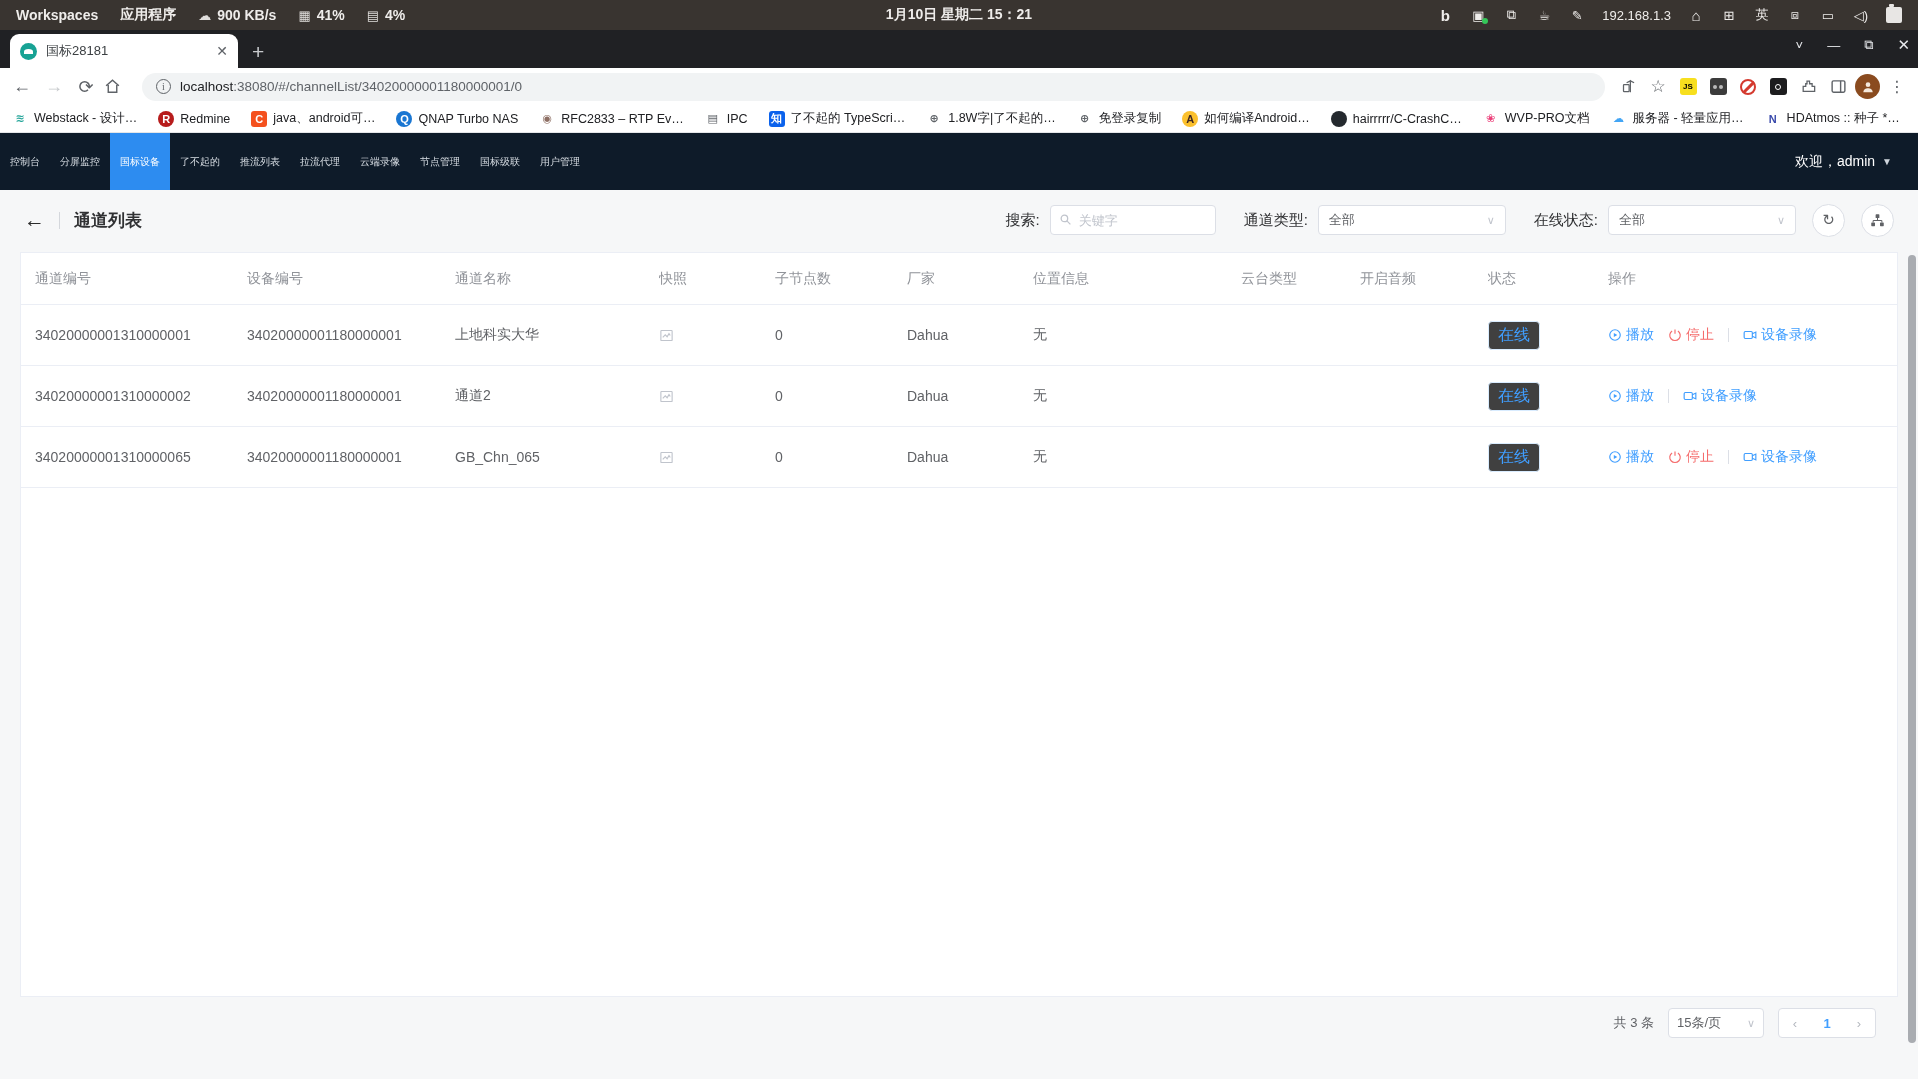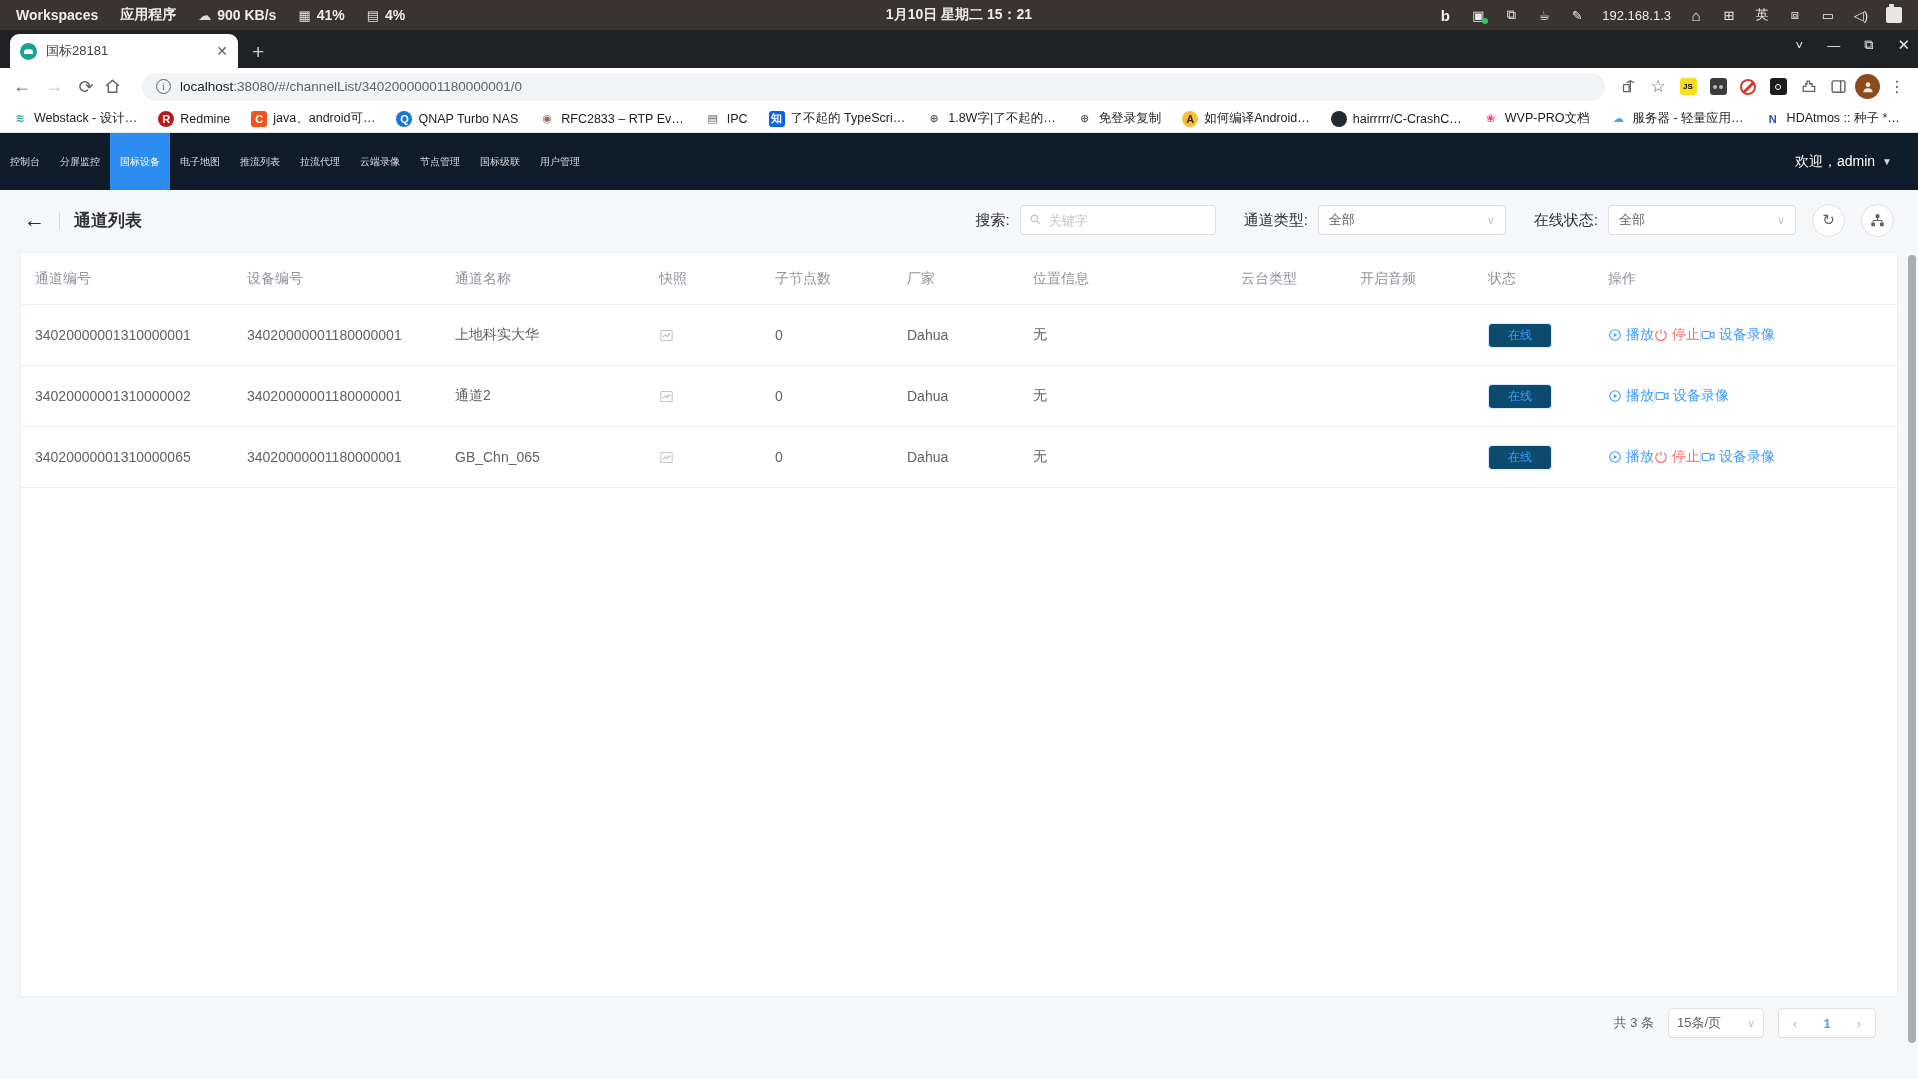--- a/index.html
+++ b/index.html
@@ -68,43 +68,43 @@
   .nav-right { margin-left:auto; display:flex; align-items:center; gap:7px; padding-right:26px; color:#fff; font-size:14px; }
   .nav-caret { font-size:10px; color:#cfd6dd; }
 
   
   .page-head { height:60px; display:flex; align-items:center; padding:0 24px; }
   .back-arrow { font-size:21px; color:#2b2b2b; margin-right:14px; }
   .vdiv { width:1px; height:17px; background:#d4d7dc; margin-right:14px; }
   .page-title { font-size:17px; font-weight:bold; color:#303133; }
   .filters { margin-left:auto; display:flex; align-items:center; gap:10px; }
   .flabel { font-size:15px; color:#303133; }
-  .search-wrap { position:relative; width:196px; }
+  .search-wrap { position:relative; width:166px; }
   .search-wrap input { width:100%; height:30px; border:1px solid #dcdfe6; border-radius:4px;
     padding:0 8px 0 28px; font-size:13px; color:#606266; outline:none; font-family:inherit; }
   .search-wrap input::placeholder { color:#c0c4cc; }
   .search-ico { position:absolute; left:9px; top:8px; }
   .sel { width:188px; height:30px; border:1px solid #dcdfe6; border-radius:4px; background:#fff;
     display:flex; align-items:center; padding:0 10px; font-size:13px; color:#606266; }
   .sel .caret { margin-left:auto; color:#c0c4cc; font-size:11px; }
   .gap20 { width:8px; }
   .roundbtn { width:33px; height:33px; border:1px solid #dcdfe6; border-radius:50%; background:#fff;
     display:flex; align-items:center; justify-content:center; color:#606266; font-size:15px; margin-left:6px; }
 
   
   .table-wrap { margin:2px 20px 0 20px; background:#fff; border:1px solid #ebeef5; height:745px; overflow:hidden; }
   .trow { display:grid; grid-template-columns:212px 208px 204px 116px 132px 126px 208px 119px 128px 120px 1fr;
     padding-left:14px; align-items:center; border-bottom:1px solid #ebeef5; }
   .thead { height:52px; color:#909399; font-size:14px; font-weight:500; }
   .tbody-row { height:61px; font-size:14px; color:#606266; }
   .cell { padding-right:10px; overflow:hidden; white-space:nowrap; }
-  .badge { display:inline-block; padding:3px 19px; font-size:12px; color:#409eff; background:#0c4a6e;
+  .badge { display:inline-block; padding:3px 9px; font-size:16px; color:#409eff; background:#404040;
     border:1px solid #d9ecff; border-radius:4px; }
   .switch { width:38px; height:19px; border-radius:10px; background:#e0e3e8; position:relative; }
-  .ops { display:flex; align-items:center; font-size:14px; }
+  .ops { display:flex; align-items:center; gap:14px; font-size:14px; }
   .op { display:inline-flex; align-items:center; gap:4px; color:#409eff; cursor:pointer; }
   .op.stop { color:#f56c6c; }
   .op-div { width:1px; height:14px; background:#dcdfe6; }
 
   
   .pagerow { height:40px; display:flex; align-items:center; justify-content:flex-end; gap:14px;
     padding-right:42px; margin-top:6px; font-size:13px; color:#606266; }
   .size-sel { width:96px; height:30px; border:1px solid #dcdfe6; border-radius:4px; background:#fff;
     display:flex; align-items:center; justify-content:center; gap:26px; color:#606266; }
   .size-sel .caret { color:#c0c4cc; font-size:11px; }
@@ -280,21 +280,21 @@
     <span class="bm">
       <span class="bm-ico" style="color: rgb(57, 73, 171);">N</span>
       <span>HDAtmos :: 种子 *…</span>
     </span>
   </div>
 
 <div class="appnav" id="app-nav">
   <div class="nav-item">控制台</div>
     <div class="nav-item">分屏监控</div>
     <div class="nav-item active">国标设备</div>
-    <div class="nav-item">电子地图</div>
+    <div class="nav-item">了不起的</div>
     <div class="nav-item">推流列表</div>
     <div class="nav-item">拉流代理</div>
     <div class="nav-item">云端录像</div>
     <div class="nav-item">节点管理</div>
     <div class="nav-item">国标级联</div>
     <div class="nav-item">用户管理</div>
     <div class="nav-right">
     <span>欢迎，admin</span>
     <span class="nav-caret">▼</span>
   </div>

